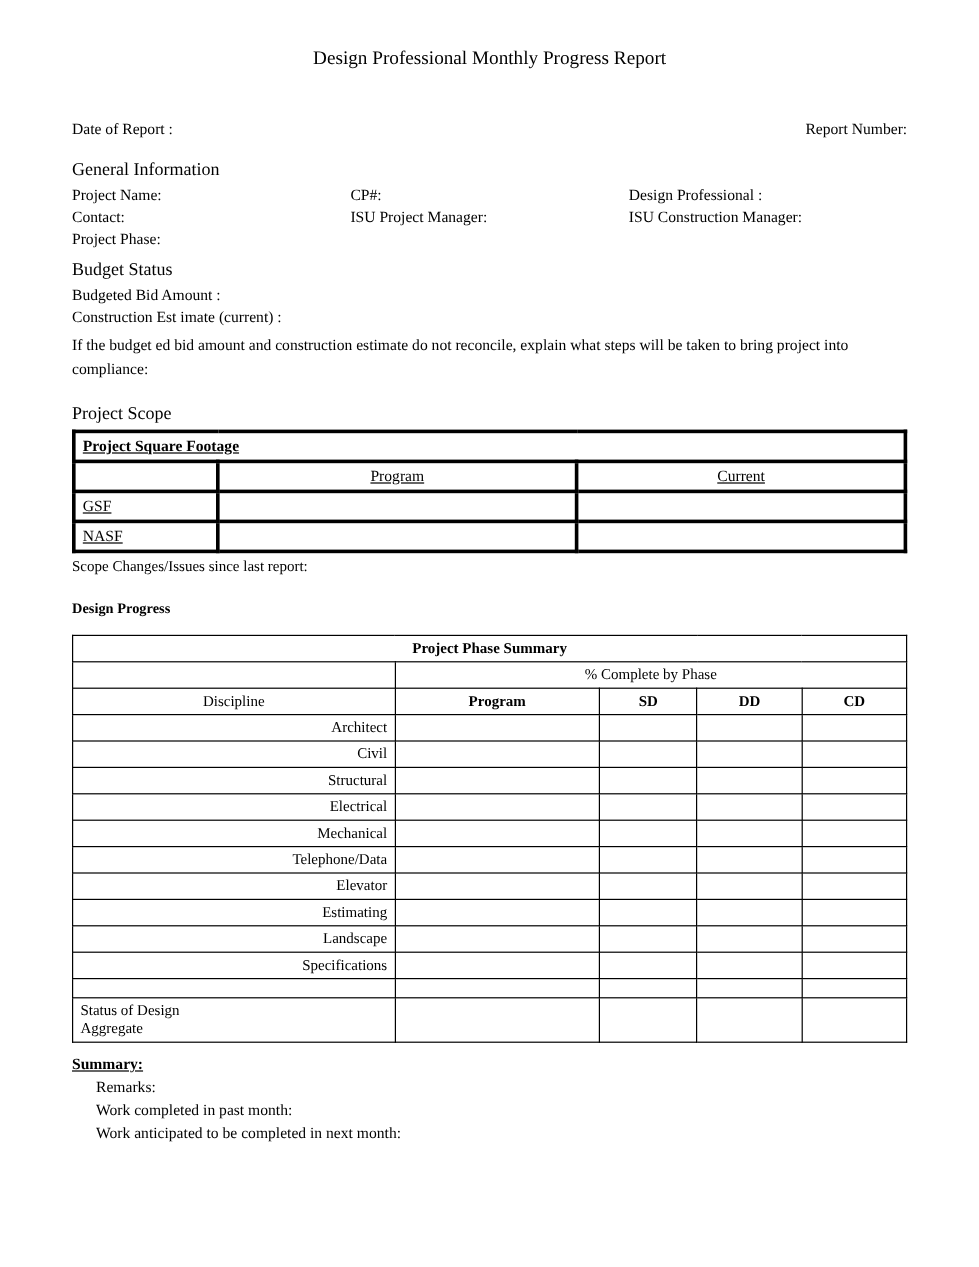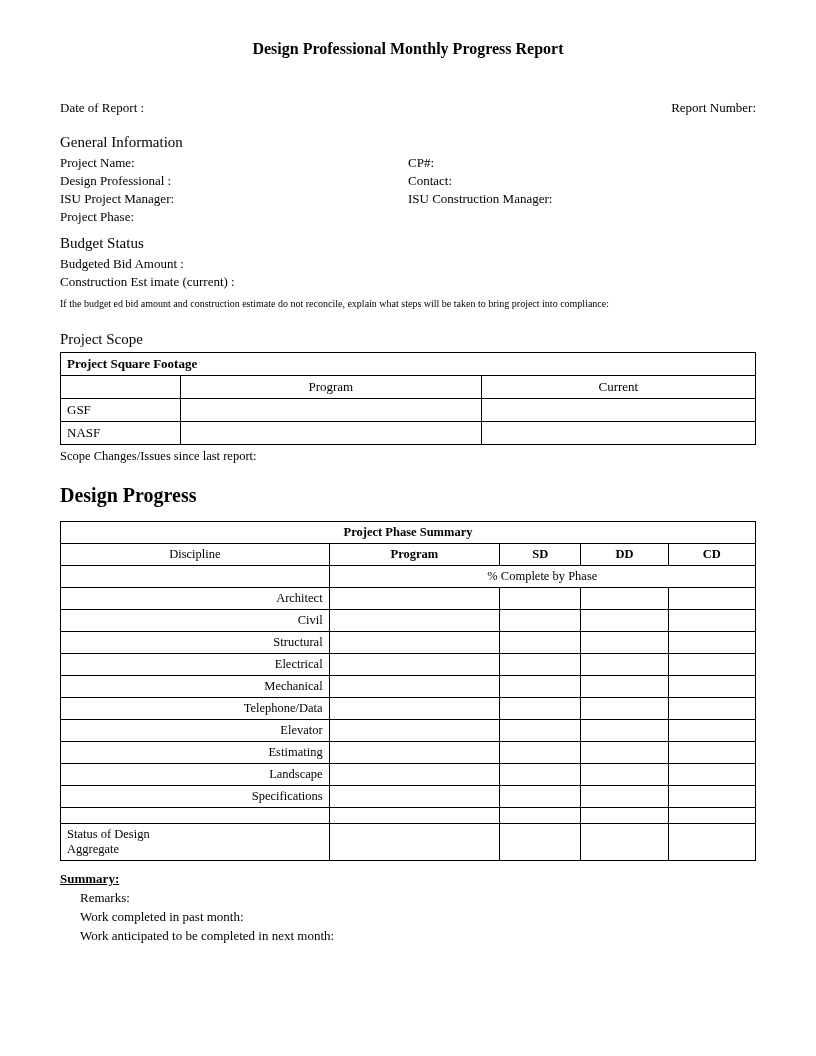--- a/index.html
+++ b/index.html
@@ -12,86 +12,87 @@
       min-height: 1056px;
       background: #fff;
       font-family: Times New Roman, serif;
       font-size: 13px;
       color: #000;
       padding: 40px 60px;
     }
     .page-title {
       text-align: center;
       font-size: 16px;
-      font-weight: bold;
+      font-weight: normal;
       margin-bottom: 20px;
     }
     .header-row {
       display: flex;
       justify-content: space-between;
       margin-bottom: 18px;
       margin-top: 42px;
     }
     .section-heading {
       font-size: 15px;
       font-weight: normal;
       margin-bottom: 4px;
       margin-top: 10px;
     }
     .info-grid {
       display: grid;
-      grid-template-columns: 1fr 1fr;
+      grid-template-columns: 1fr 1fr 1fr;
       row-gap: 2px;
       margin-bottom: 10px;
     }
     .info-label {
       font-size: 13px;
     }
     .budget-grid {
       display: grid;
       grid-template-columns: 1fr 1fr;
       row-gap: 2px;
       margin-bottom: 6px;
     }
     .budget-note {
-      font-size: 10px;
+      font-size: 13px;
       margin-bottom: 20px;
       line-height: 1.5;
     }
     
     .scope-table {
       width: 100%;
       border-collapse: collapse;
       margin-bottom: 4px;
     }
     .scope-table th, .scope-table td {
-      border: 1px solid #000000;
+      border: 3px solid #000000;
       padding: 3px 6px;
       font-size: 13px;
+      text-decoration: underline;
     }
     .scope-table .header-row-th {
       font-weight: bold;
       text-align: left;
       background: #fff;
     }
     .scope-table .col-header {
       text-align: center;
       font-weight: normal;
     }
     .scope-table .label-cell {
       width: 120px;
     }
     .scope-changes {
       font-size: 12.5px;
       margin-top: 3px;
       margin-bottom: 20px;
     }
     
     .dp-heading {
-      font-size: 20px;
+      font-size: 12px;
       font-weight: bold;
       margin-bottom: 14px;
       margin-top: 10px;
     }
     .progress-table {
       width: 100%;
       border-collapse: collapse;
       margin-bottom: 10px;
     }
     .progress-table th, .progress-table td {
@@ -190,29 +191,29 @@
 <div class="scope-changes">Scope Changes/Issues since last report:</div>
 
 <div class="dp-heading">Design Progress</div>
 
 <table class="progress-table">
   <thead>
     <tr>
       <th class="phasesummary-header" colspan="5">Project Phase Summary</th>
     </tr>
     <tr>
+      <td></td>
+      <th class="pct-header" colspan="4">% Complete by Phase</th>
+    </tr>
+    <tr>
       <th class="discipline-header">Discipline</th>
       <th>Program</th>
       <th>SD</th>
       <th>DD</th>
       <th>CD</th>
-    </tr>
-    <tr>
-      <td></td>
-      <th class="pct-header" colspan="4">% Complete by Phase</th>
     </tr>
   </thead>
   <tbody>
     <tr>
       <td class="discipline-cell">Architect</td>
       <td></td>
       <td></td>
       <td></td>
       <td></td>
     </tr>

